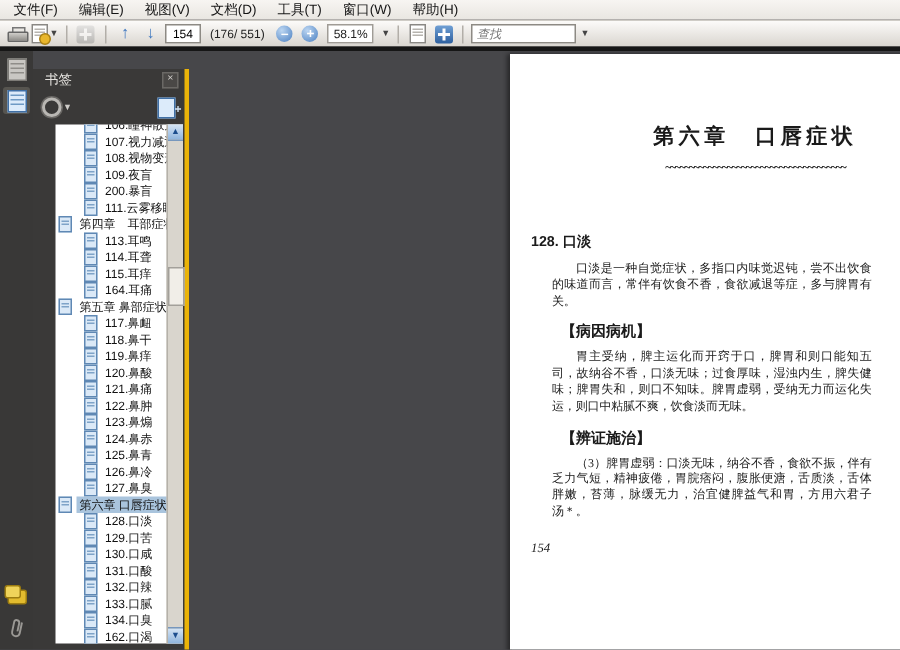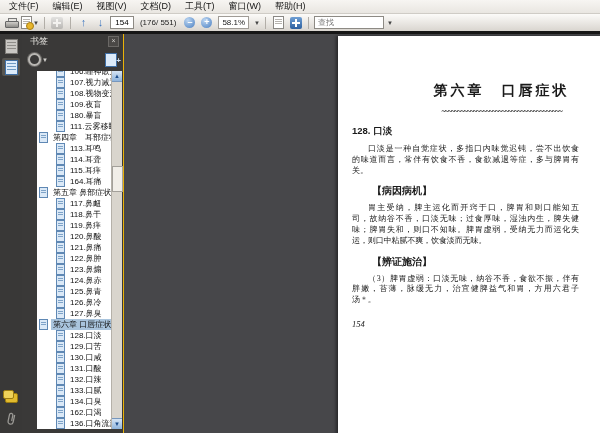--- a/index.html
+++ b/index.html
@@ -22,21 +22,21 @@
   .tb-sep{width:1px;height:12px;background:#b2aea8;margin:0 3px;flex:none;}
   .tb-btn{display:flex;align-items:center;justify-content:center;height:15px;min-width:15px;flex:none;cursor:default;}
   .caret{font-size:6px;color:#444;margin-left:1px;}
   .arrow-up,.arrow-down{font-size:11px;font-weight:bold;color:#3e77c0;line-height:11px;}
   .dim{opacity:.45;filter:grayscale(1);}
   .page-input{width:22px;height:11px;border:1px solid #8d8a84;font-size:8px;text-align:center;padding:0;background:#fff;}
   .page-count{margin:0 4px;white-space:nowrap;}
   .zoom-circle{width:11px;height:11px;border-radius:50%;background:radial-gradient(circle at 35% 30%,#bcd6f2,#4a7fc1);color:#fff;
     font-size:9px;line-height:10px;text-align:center;font-weight:bold;}
   .zoom-box{display:flex;align-items:center;border:1px solid #a09c96;background:#fff;height:11px;padding:0 3px;margin:0 2px;}
-  .search-box{width:62px;height:11px;border:1px solid #8d8a84;background:#fff;font-size:8px;color:#999;padding:0 3px;}
+  .search-box{width:62px;height:11px;border:1px solid #8d8a84;background:#fff;font-size:8px;color:#999;padding:0 3px;font-style:italic;}
   .dark-band{height:3px;background:#161616;}
   
   .i-printer{width:13px;height:10px;position:relative;}
   .i-printer .top{position:absolute;left:3px;top:0;width:7px;height:3px;background:#e8e6e2;border:1px solid #777;}
   .i-printer .body{position:absolute;left:0;top:3px;width:12px;height:5px;background:linear-gradient(#cfcdc9,#8f8d89);border:1px solid #666;border-radius:1px;}
   .i-doc{width:9px;height:11px;background:#fff;border:1px solid #8a8884;position:relative;}
   .i-doc:before{content:"";position:absolute;left:1px;top:2px;right:1px;height:1px;background:#b6b3ae;box-shadow:0 2px 0 #b6b3ae,0 4px 0 #b6b3ae;}
   .i-doc.yellow:after{content:"";position:absolute;right:-3px;bottom:-2px;width:6px;height:6px;background:#e8b62c;border-radius:50%;border:1px solid #a87f14;}
   .i-fullscreen{width:12px;height:12px;border-radius:2px;background:linear-gradient(#6f9fd4,#2d5f9e);position:relative;}
   .i-fullscreen:before{content:"";position:absolute;left:2px;top:5px;right:2px;height:2px;background:#fff;}
@@ -46,21 +46,21 @@
   .iconstrip{width:22px;background:#393837;display:flex;flex-direction:column;align-items:center;padding-top:3px;flex:none;position:relative;}
   .strip-doc{width:11px;height:13px;background:#c9c7c3;border:1px solid #7d7b77;position:relative;margin-top:2px;}
   .strip-doc:before{content:"";position:absolute;left:1px;top:2px;right:1px;height:1px;background:#8f8d89;box-shadow:0 3px 0 #8f8d89,0 6px 0 #8f8d89;}
   .strip-sel{width:18px;height:18px;margin-top:4px;background:#575550;border-radius:2px;display:flex;align-items:center;justify-content:center;}
   .strip-sel .strip-doc{margin:0;background:#dcebfa;border-color:#3f6fa5;}
   .strip-sel .strip-doc:before{background:#6e9ac4;box-shadow:0 3px 0 #6e9ac4,0 6px 0 #6e9ac4;}
   .strip-bottom{position:absolute;bottom:8px;left:0;width:22px;display:flex;flex-direction:column;align-items:center;gap:8px;}
   .i-comments{width:11px;height:8px;background:#e2bb2e;border:1px solid #9c7c10;border-radius:2px;position:relative;}
   .i-comments:before{content:"";position:absolute;left:-3px;top:-4px;width:9px;height:7px;background:#efd35a;border:1px solid #9c7c10;border-radius:2px;}
   
-  .panel{width:101px;background:#3a3938;position:relative;flex:none;border-right:1px solid #eab308;}
+  .panel{width:101px;background:#3a3938;position:relative;flex:none;border-right:3px solid #eab308;margin-top:12px;}
   .panel-header{height:14px;display:flex;align-items:center;justify-content:space-between;padding:0 4px 0 8px;color:#e3e1dd;font-size:9px;}
   .panel-close{width:9px;height:9px;border:1px solid #6a6865;color:#cfcdc9;font-size:7px;line-height:7px;text-align:center;background:#4a4846;}
   .panel-tools{height:23px;display:flex;align-items:center;justify-content:space-between;padding:0 6px;}
   .gear-wrap{display:flex;align-items:center;color:#cfcdc9;}
   .i-gear{width:9px;height:9px;border-radius:50%;border:2px solid #b9b7b3;box-shadow:0 0 0 1px #6a6865;background:#3a3938;}
   .i-expand{width:10px;height:12px;background:#dcebfa;border:1px solid #3f6fa5;position:relative;}
   .i-expand:after{content:"+";position:absolute;right:-5px;top:2px;color:#cfe0f2;font-size:8px;font-weight:bold;}
   .bm-list{position:absolute;left:15px;right:1px;top:37px;bottom:5px;background:#fff;overflow:visible;}
   .bm-rows{position:absolute;left:0;top:0;right:10px;bottom:0;overflow:hidden;font-size:8px;color:#111;}
   .bm-rows > :first-child{margin-top:-5px;}
@@ -76,22 +76,22 @@
   .scroll-btn.up{top:0;border-bottom:1px solid #7797bd;}
   .scroll-btn.down{bottom:0;border-top:1px solid #7797bd;}
   .scroll-thumb{position:absolute;left:0;top:95px;width:9px;height:24px;background:#f1eee8;border:1px solid #a3a09a;}
   
   .docarea{flex:1;position:relative;background:#47474a;overflow:hidden;}
   .page{position:absolute;left:214px;top:2px;width:265px;height:402px;background:#fff;box-shadow:-2px 0 3px rgba(0,0,0,.45);}
   .page-inner{padding:0 24px 0 14px;font-family:"Liberation Serif",serif;color:#1a1a1a;}
   .doc-title{margin-top:46px;font-size:14px;font-weight:bold;letter-spacing:3px;text-align:center;padding-left:72px;white-space:nowrap;}
   .decor{margin-top:7px;text-align:center;padding-left:72px;font-size:8px;font-weight:bold;letter-spacing:-1px;color:#222;
     white-space:nowrap;overflow:hidden;}
-  .article-heading{margin-top:9px;margin-bottom:6px;font-size:9.5px;font-weight:bold;font-family:"Liberation Sans",sans-serif;}
-  .tl{font-size:8px;line-height:10.8px;text-align:justify;text-align-last:justify;letter-spacing:-0.1px;}
+  .article-heading{margin-top:39px;margin-bottom:6px;font-size:9.5px;font-weight:bold;font-family:"Liberation Sans",sans-serif;}
+  .tl{font-size:8px;line-height:10.8px;text-align:justify;text-align-last:justify;letter-spacing:-0.1px;margin-left:14px;}
   .tl.first{text-indent:2em;}
   .tl.last{text-align-last:left;}
   .sec-head{margin-top:8px;margin-bottom:4px;text-indent:2em;font-weight:bold;font-size:10px;}
   .para{margin-top:5px;}
   .para:first-of-type{margin-top:0;}
   .page-num{margin-top:13px;font-style:italic;font-size:8.5px;}
 </style>
 </head>
 <body>
 
@@ -192,21 +192,21 @@
           <div class="bm-row child">
             <span class="pgicon"></span>
             <span class="bm-label">108.视物变形</span>
           </div>
           <div class="bm-row child">
             <span class="pgicon"></span>
             <span class="bm-label">109.夜盲</span>
           </div>
           <div class="bm-row child">
             <span class="pgicon"></span>
-            <span class="bm-label">180.暴盲</span>
+            <span class="bm-label">200.暴盲</span>
           </div>
           <div class="bm-row child">
             <span class="pgicon"></span>
             <span class="bm-label">111.云雾移睛</span>
           </div>
           <div class="bm-row chapter">
             <span class="pgicon"></span>
             <span class="bm-label">第四章　耳部症状</span>
           </div>
           <div class="bm-row child">
@@ -337,20 +337,21 @@
             <div class="sec-head">【病因病机】</div>
             <div class="para">
               <div class="tl first">胃主受纳，脾主运化而开窍于口，脾胃和则口能知五</div>
               <div class="tl">司，故纳谷不香，口淡无味；过食厚味，湿浊内生，脾失健</div>
               <div class="tl">味；脾胃失和，则口不知味。脾胃虚弱，受纳无力而运化失</div>
               <div class="tl last">运，则口中粘腻不爽，饮食淡而无味。</div>
             </div>
             <div class="sec-head">【辨证施治】</div>
             <div class="para">
               <div class="tl first">（3）脾胃虚弱：口淡无味，纳谷不香，食欲不振，伴有</div>
+              <div class="tl">乏力气短，精神疲倦，胃脘痞闷，腹胀便溏，舌质淡，舌体</div>
               <div class="tl">胖嫩，苔薄，脉缓无力，治宜健脾益气和胃，方用六君子</div>
               <div class="tl last">汤＊。</div>
             </div>
           </div>
         <div class="page-num">154</div>
       </div>
     </div>
   </div>
 </div>
 

